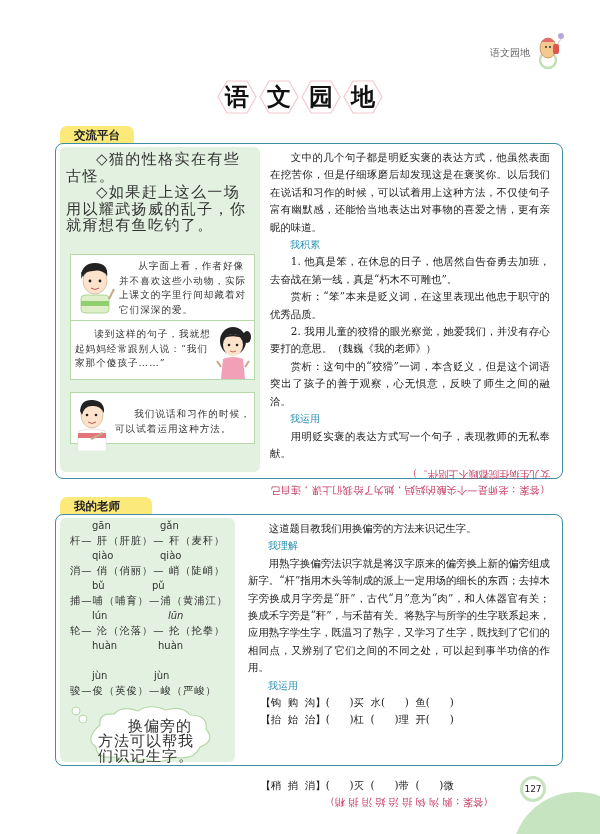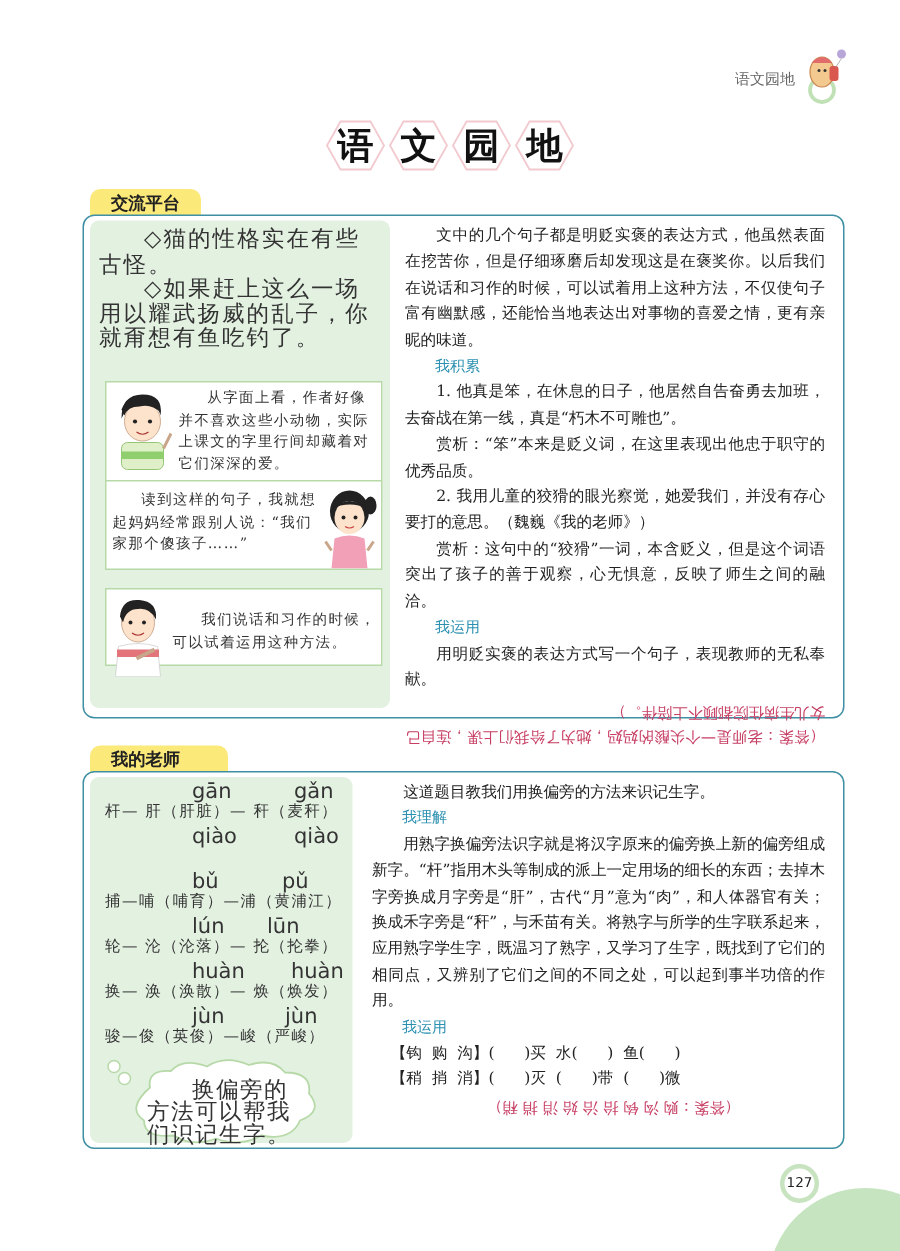--- a/index.html
+++ b/index.html
@@ -25,21 +25,21 @@
   .card { position: absolute; background: #fff; border: 1.3px solid #b7d9a8; }
   .card .txt { position: absolute; font-size: 9.6px; line-height: 14.5px; color: #333; letter-spacing: 1px; }
 
   .right-col { position: absolute; font-size: 10.4px; line-height: 17.4px; color: #222; text-align: justify; }
   .right-col p { text-indent: 2em; }
   .right-col .sub { color: #2a8fb0; font-family: "DejaVu Sans", sans-serif; font-size: 10px; text-indent: 2em; }
   .answer { color: #c73e63; transform: rotate(180deg); font-size: 10.2px; line-height: 16px; text-indent: 0 !important; }
 
   .pinyin-block { position: absolute; font-size: 10.3px; color: #333; }
   .py-row { height: 30px; position: relative; }
-  .py-row .py { position: absolute; top: 0; font-family: "DejaVu Sans", sans-serif; font-size: 14px; color: #333; margin-left: 36px; }
+  .py-row .py { position: absolute; top: 0; font-family: "DejaVu Sans", sans-serif; font-size: 10px; color: #333; }
   .py-row .hz { position: absolute; top: 14px; left: 0; letter-spacing: 1px; white-space: nowrap; }
 
   .cloud { position: absolute; }
   .cloud .txt { position: absolute; font-size: 15px; line-height: 15px; color: #333; letter-spacing: 1px; }
 
   .exercise-row { display: flex; white-space: pre; }
   .page-num { position: absolute; left: 520px; top: 776px; width: 26px; height: 26px; border-radius: 50%; border: 3px solid #c7e3bf; background: #fff; font-family: "DejaVu Sans", sans-serif; font-size: 9px; display: flex; align-items: center; justify-content: center; color: #222; z-index: 2; }
   .corner { position: absolute; left: 512px; top: 792px; width: 130px; height: 130px; border-radius: 50%; background: #c5e4bf; }
 </style>
 </head>
@@ -164,35 +164,35 @@
 
 <div class="pinyin-block" style="left:70px; top:520px; width:165px;">
   <div class="py-row">
     <span class="py" style="left:22px;">gān</span>
     <span class="py" style="left:90px;">gǎn</span>
     <span class="hz">杆— 肝（肝脏）— 秆（麦秆）</span>
   </div>
   <div class="py-row">
     <span class="py" style="left:22px;">qiào</span>
     <span class="py" style="left:90px;">qiào</span>
+    <span class="hz">消— 俏（俏丽）— 峭（陡峭）</span>
   </div>
   <div class="py-row">
     <span class="py" style="left:22px;">bǔ</span>
     <span class="py" style="left:82px;">pǔ</span>
     <span class="hz">捕—哺（哺育）—浦（黄浦江）</span>
   </div>
   <div class="py-row">
     <span class="py" style="left:22px;">lún</span>
-    <span class="py" style="left:72px;">lūn</span>
+    <span class="py" style="left:98px;font-style:italic;">lūn</span>
     <span class="hz">轮— 沦（沦落）— 抡（抡拳）</span>
   </div>
   <div class="py-row">
     <span class="py" style="left:22px;">huàn</span>
     <span class="py" style="left:88px;">huàn</span>
-    <span class="hz">换— 涣（涣散）— 焕（焕发）</span>
   </div>
   <div class="py-row">
     <span class="py" style="left:22px;">jùn</span>
     <span class="py" style="left:84px;">jùn</span>
     <span class="hz">骏—俊（英俊）—峻（严峻）</span>
   </div>
 </div>
 
 <div class="cloud" style="left:70px; top:703px; width:155px; height:60px;">
   <svg width="155" height="60" viewBox="0 0 155 60" style="position:absolute; left:0; top:0;">
@@ -202,18 +202,19 @@
   </svg>
   <div class="txt" style="left:28px; top:16px; width:106px; text-indent:2em;">换偏旁的方法可以帮我们识记生字。</div>
 </div>
 
 <div class="right-col" style="left:248px; top:520px; width:302px;">
   <p>这道题目教我们用换偏旁的方法来识记生字。</p>
   <div class="sub">我理解</div>
   <p>用熟字换偏旁法识字就是将汉字原来的偏旁换上新的偏旁组成新字。“杆”指用木头等制成的派上一定用场的细长的东西；去掉木字旁换成月字旁是“肝”，古代“月”意为“肉”，和人体器官有关；换成禾字旁是“秆”，与禾苗有关。将熟字与所学的生字联系起来，应用熟字学生字，既温习了熟字，又学习了生字，既找到了它们的相同点，又辨别了它们之间的不同之处，可以起到事半功倍的作用。</p>
   <div class="sub">我运用</div>
   <div class="exercise-row" style="padding-left:1.2em;">【钩  购  沟】(      )买  水(      )  鱼(      )</div>
-  <div class="exercise-row" style="padding-left:1.2em;">【稍  捎  消】(      )灭  (      )带  (      )微</div>
+  <div class="exercise-row" style="padding-left:1.2em;">【抬  始  治】(      )杠  (      )理  开(      )</div>
+  <div class="exercise-row" style="padding-left:1.2em;margin-top:48px;">【稍  捎  消】(      )灭  (      )带  (      )微</div>
   <p class="answer" style="text-align:center; padding-right:20px;">（答案：购  沟  钩  抬  治  始  消  捎  稍）</p>
 </div>
 
 <div class="corner"></div>
 <div class="page-num">127</div>
 
 </body></html>

